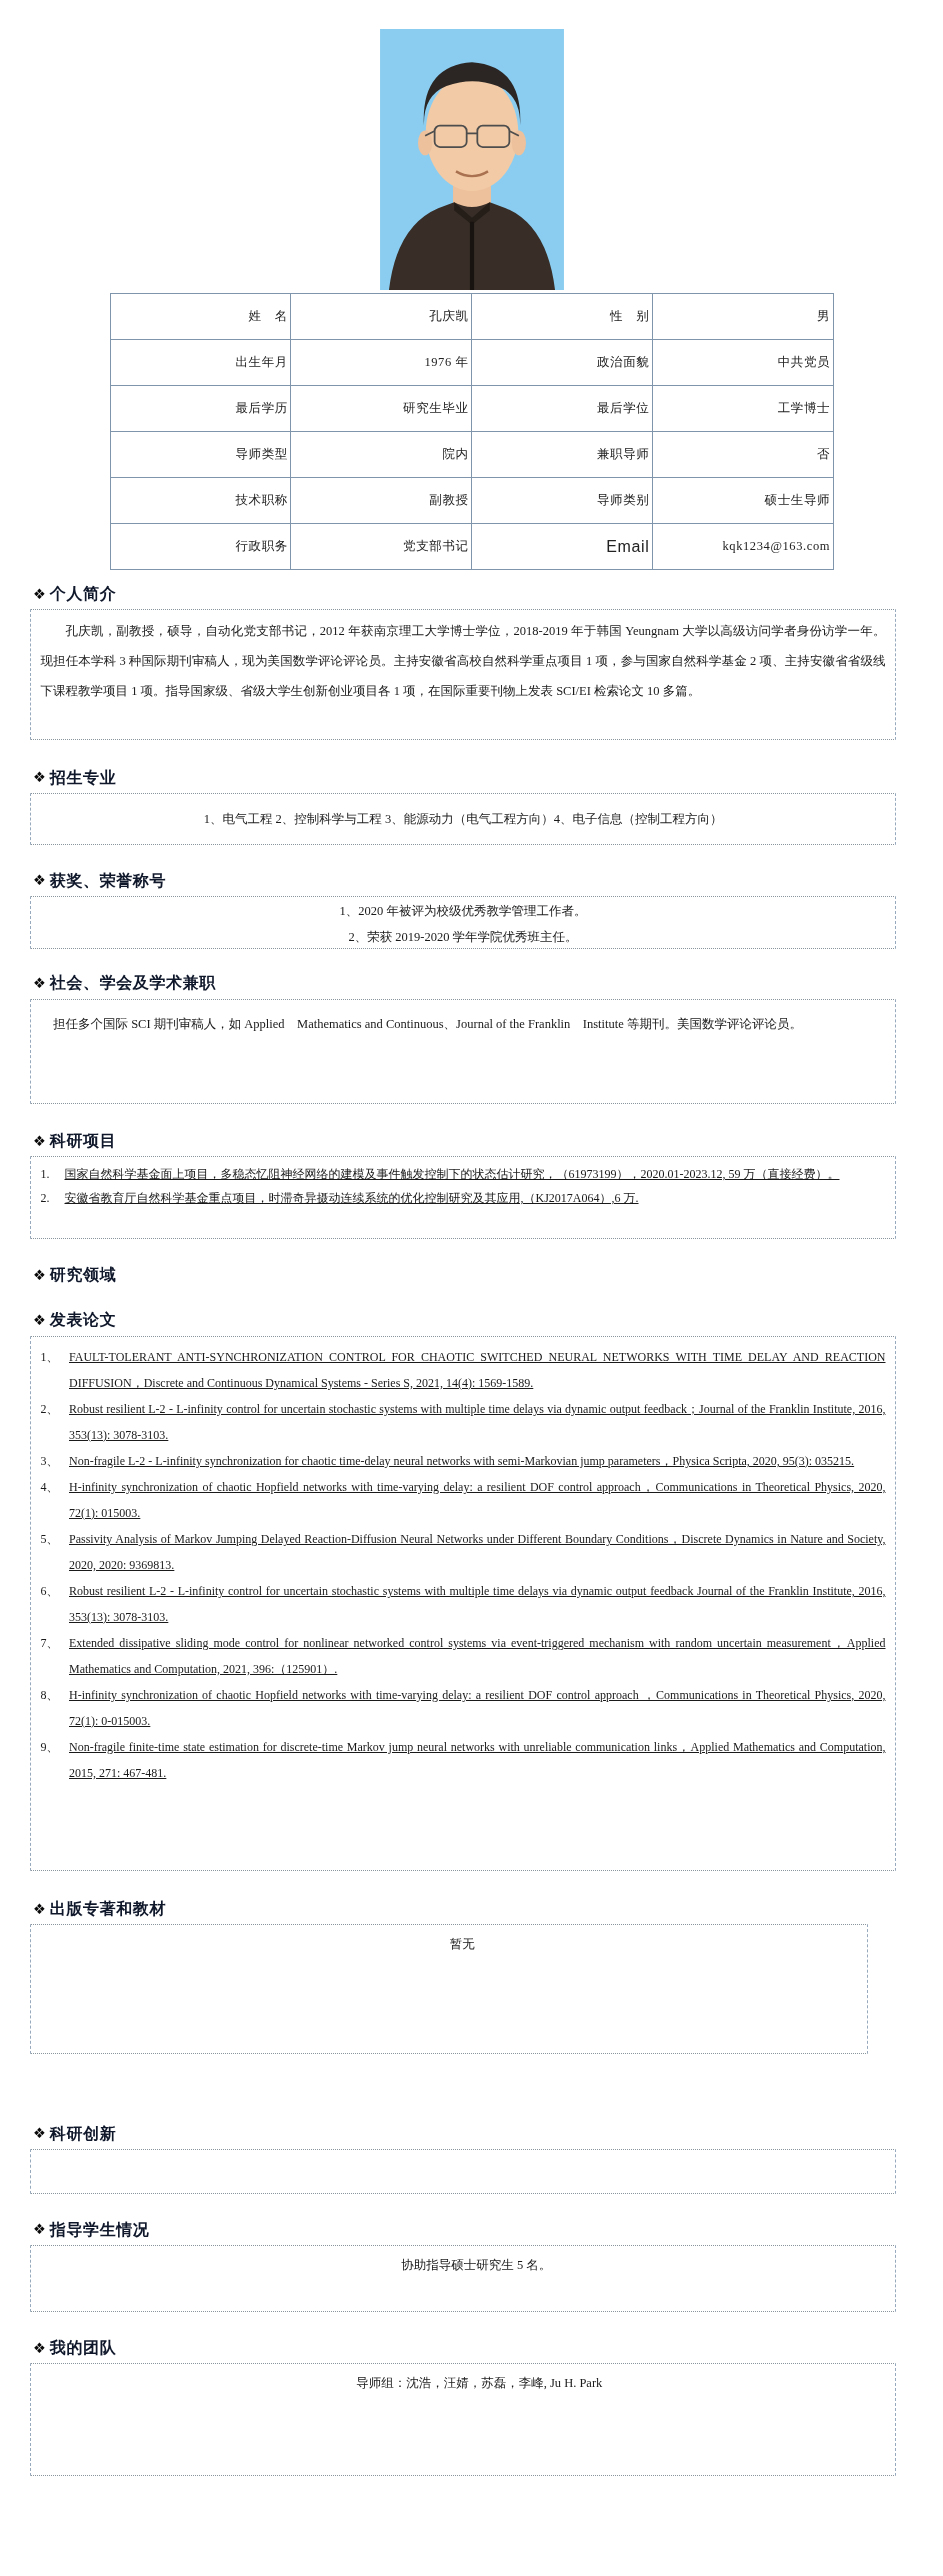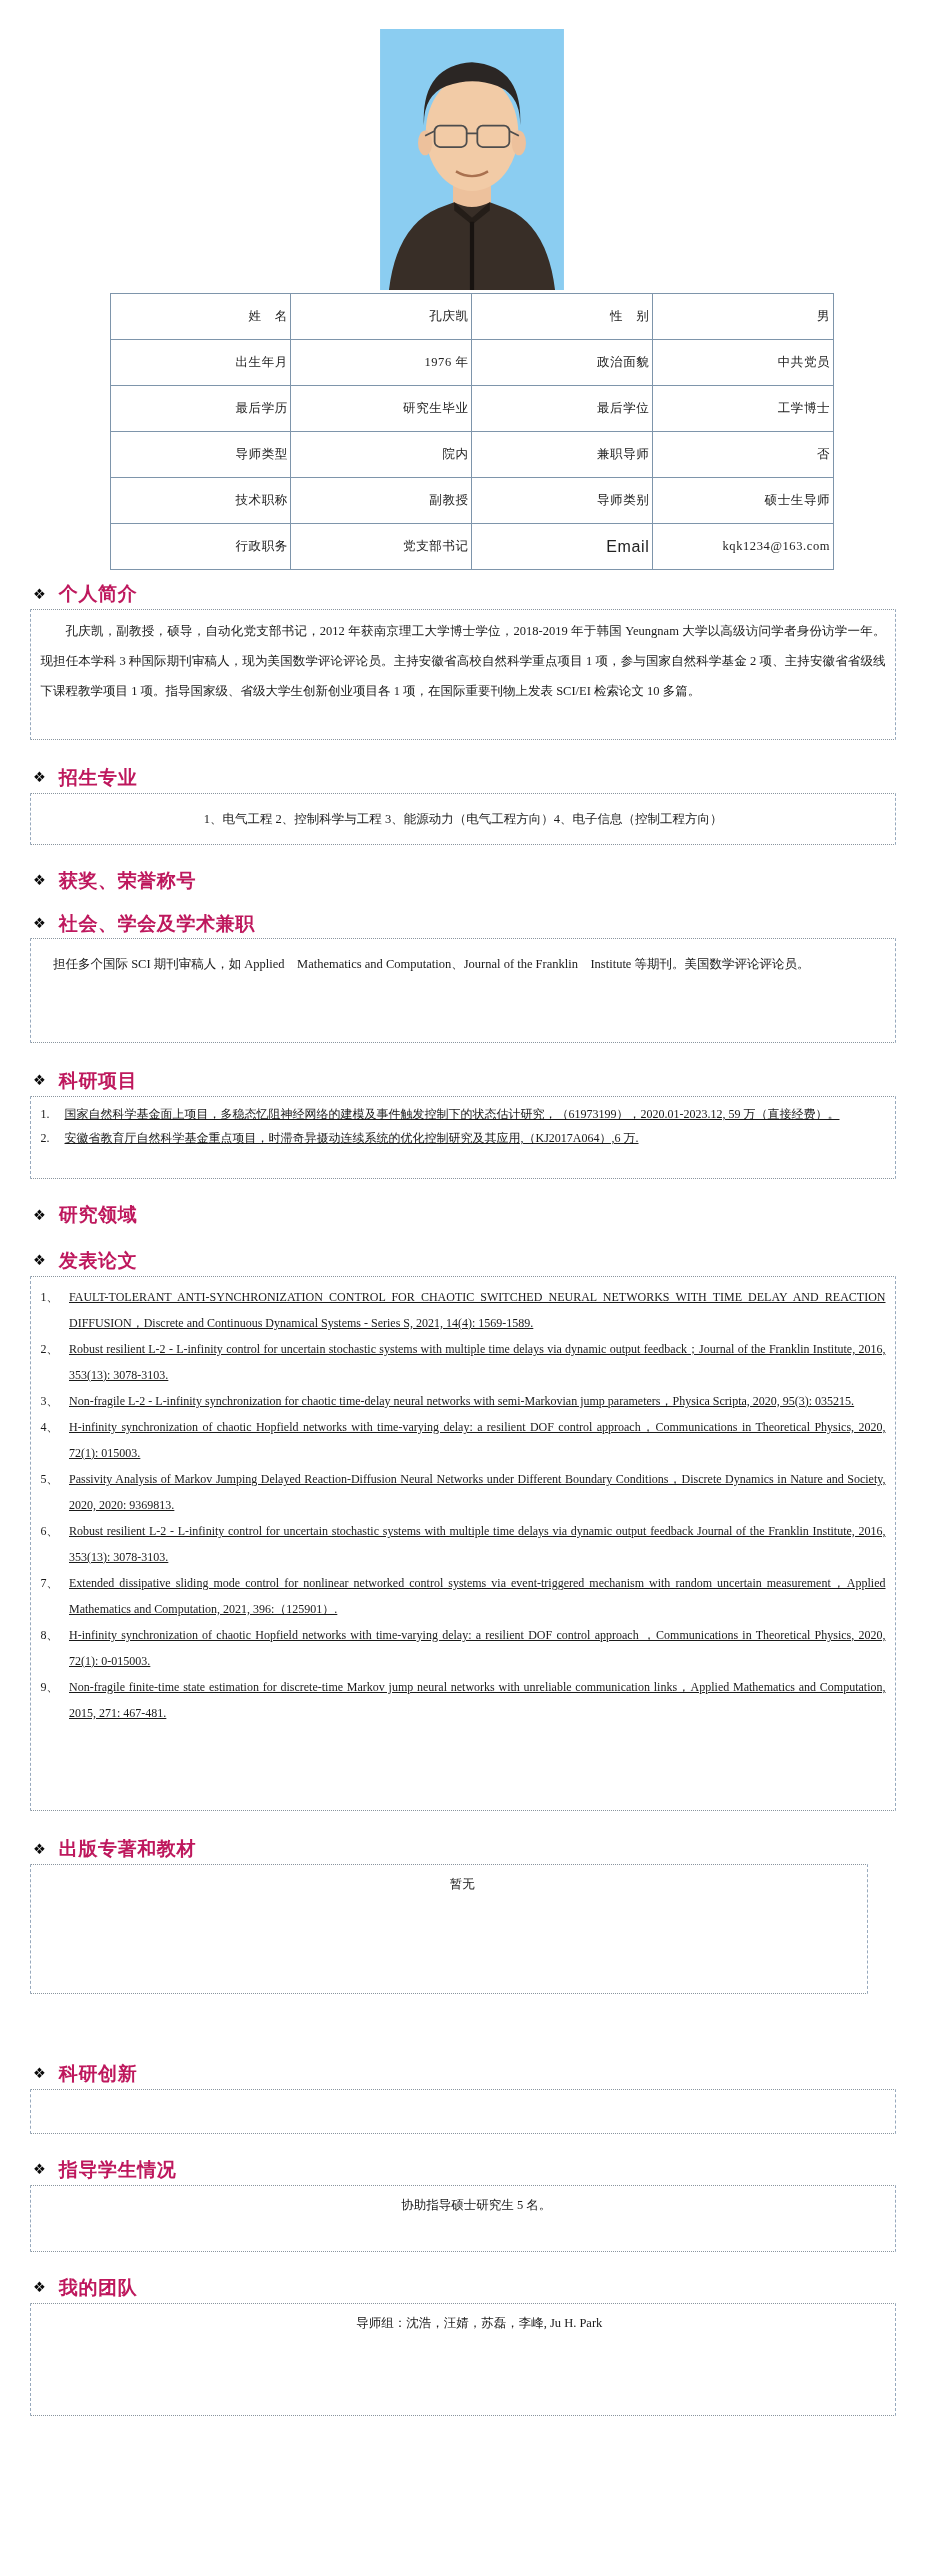--- a/index.html
+++ b/index.html
@@ -26,21 +26,21 @@
     font-size: 12.5px; letter-spacing: 0.6px; color:#222;
     overflow: hidden; padding: 1.2px 2.4px;
   }
   table.info td.sans { font-family: Liberation Sans, sans-serif; font-size:16px; }
 
   
   .sections { width: 943px; }
   .sec { margin-left: 30px; width: 866px; }
   .sec-head { display: flex; align-items: center; height: 15.5px; margin-bottom: 7.1px; padding-left: 3px; }
   .diamond { font-size: 14.3px; line-height: 15.5px; color: #0a0a0a; }
-  .sec-title { font-size: 19px; font-weight: bold; color:#be185d; margin-left: 13px; letter-spacing: 0.6px; font-family:"Liberation Serif","DejaVu Serif",serif; }
+  .sec-title { font-size: 16px; font-weight: bold; color:#0f172a; margin-left: 4px; letter-spacing: 0.6px; font-family:"Liberation Serif","DejaVu Serif",serif; }
   .box {
     width: 100%;
     border-top: 1.8px dotted #8a959e;
     border-bottom: 1.8px dotted #8a959e;
     border-left: 0.6px dashed #97a9bd;
     border-right: 0.6px dashed #97a9bd;
     padding: 6px 9.5px;
     overflow: hidden;
   }
   .para { font-size: 12.5px; line-height: 30px; text-align: justify; }
@@ -153,29 +153,33 @@
       <div class="box">
           <p class="line">1、电气工程 2、控制科学与工程 3、能源动力（电气工程方向）4、电子信息（控制工程方向）</p>
         </div>
     </section>
 
     <section class="sec" id="sec-awards">
       <div class="sec-head">
         <span class="diamond">❖</span>
         <h2 class="sec-title">获奖、荣誉称号</h2>
       </div>
+      <div class="box">
+          <p class="line">1、2020 年被评为校级优秀教学管理工作者。</p>
+          <p class="line">2、荣获 2019-2020 学年学院优秀班主任。</p>
+        </div>
     </section>
 
     <section class="sec" id="sec-memberships">
       <div class="sec-head">
         <span class="diamond">❖</span>
         <h2 class="sec-title">社会、学会及学术兼职</h2>
       </div>
       <div class="box">
-          <p class="para">担任多个国际 SCI 期刊审稿人，如 Applied　Mathematics and Computation、Journal of the Franklin　Institute 等期刊。美国数学评论评论员。</p>
+          <p class="para">担任多个国际 SCI 期刊审稿人，如 Applied　Mathematics and Continuous、Journal of the Franklin　Institute 等期刊。美国数学评论评论员。</p>
         </div>
     </section>
 
     <section class="sec" id="sec-projects">
       <div class="sec-head">
         <span class="diamond">❖</span>
         <h2 class="sec-title">科研项目</h2>
       </div>
       <div class="box">
           <div class="numrow">

